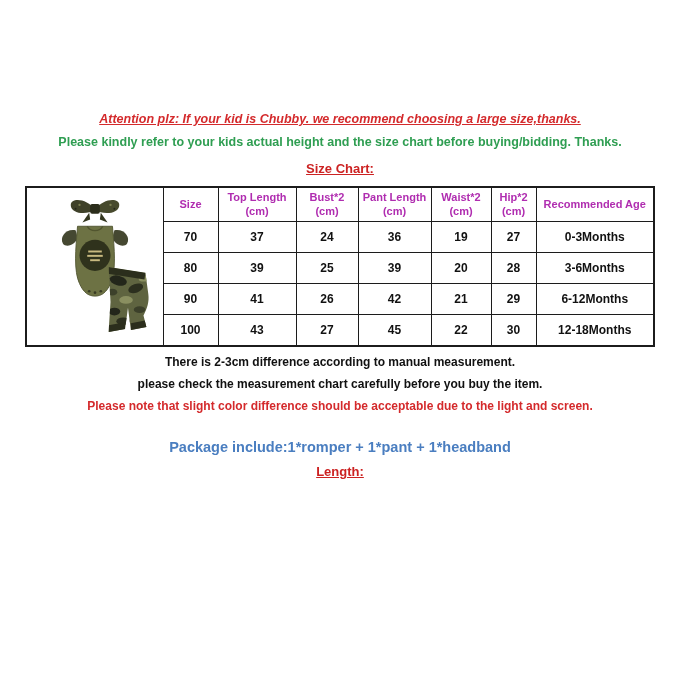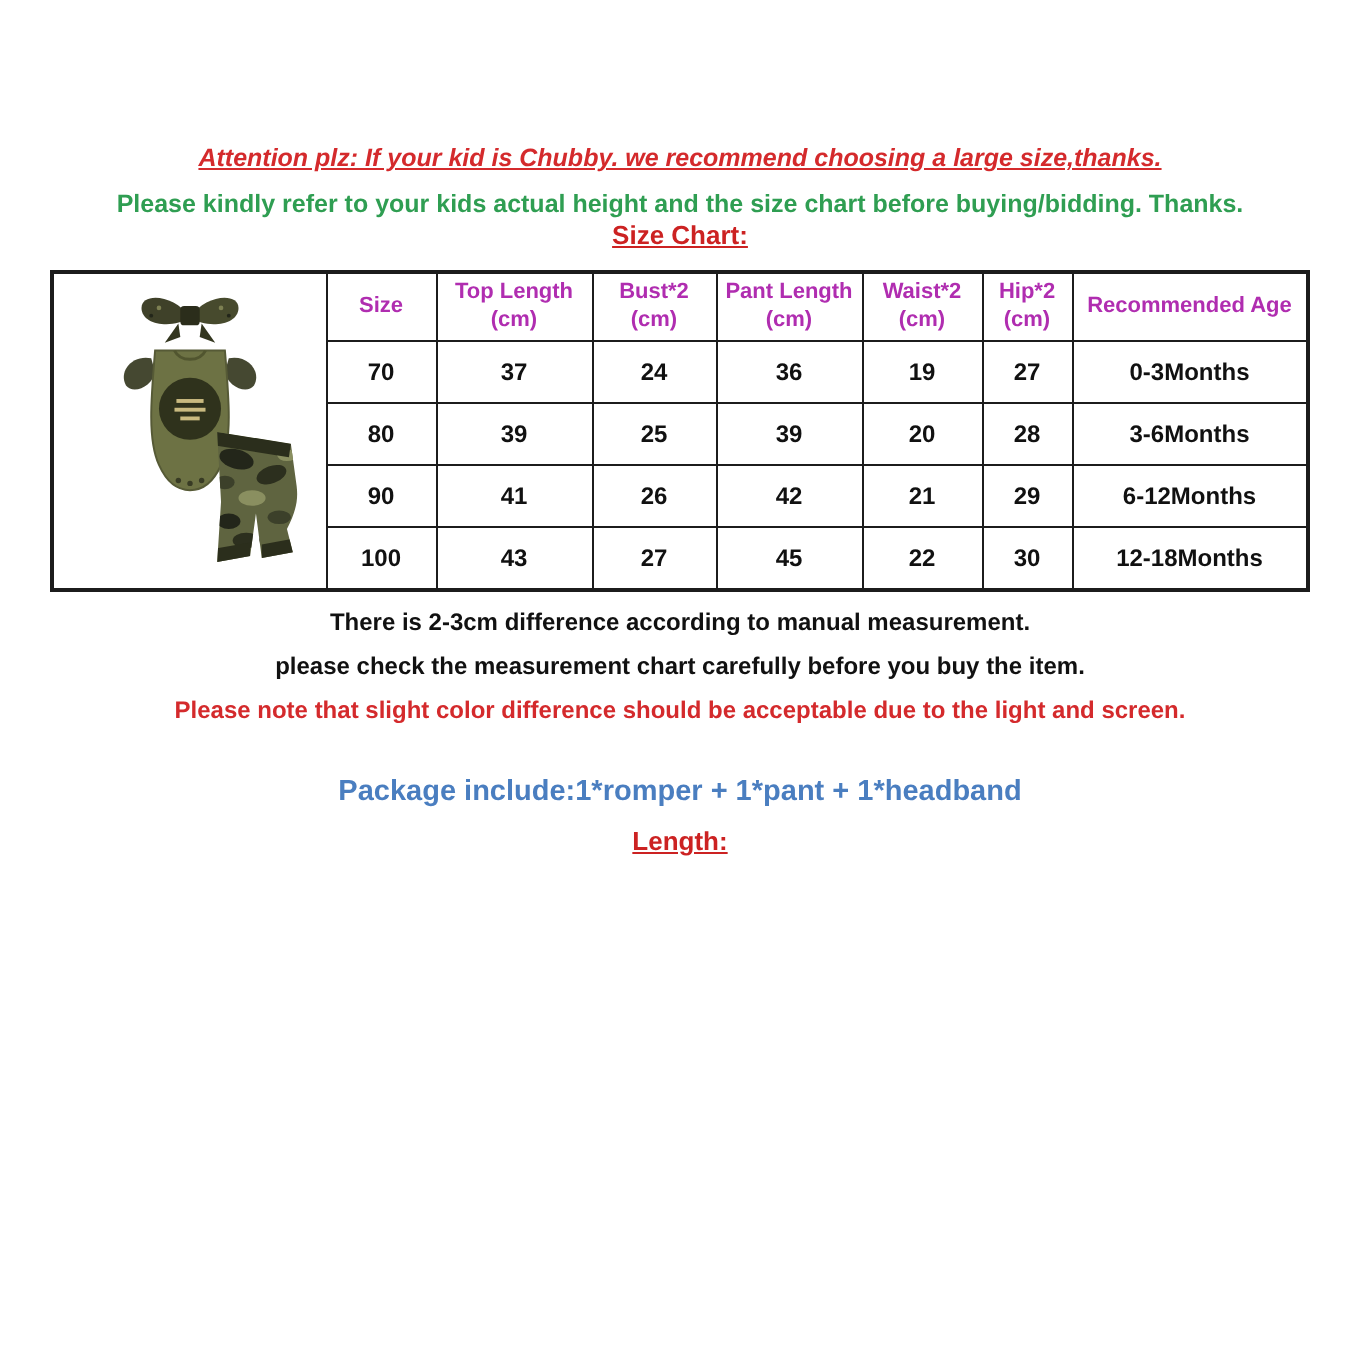--- a/index.html
+++ b/index.html
@@ -3,29 +3,29 @@
 <meta charset="utf-8">
 <style>
   html,body { margin:0; padding:0; background:#fff; }
   .page {
     position:relative;
     width:680px; height:680px;
     margin:0 auto;
     background:#ffffff;
     font-family:"Liberation Sans", sans-serif;
     box-sizing:border-box;
-    padding-top:72px;
+    padding-top:112px;
     overflow:hidden;
   }
   .line { text-align:center; font-weight:bold; line-height:1.2; }
   .attention {
     color:#d42a2c; font-size:12.5px; font-style:italic;
     text-decoration:underline; margin-bottom:8px;
   }
-  .refer { color:#2f9e52; font-size:12.5px; }
+  .refer { color:#2f9e52; font-size:12.5px; margin-bottom:11px; }
   .chart-title {
     color:#cc2222; font-size:13px; text-decoration:underline; margin-bottom:9px;
   }
   table.size-table {
     border-collapse:collapse; table-layout:fixed;
     width:628px; margin:8px auto;
     border:2px solid #1c1c1c;
   }
   .size-table th, .size-table td {
     border:1px solid #1c1c1c; text-align:center; vertical-align:middle; padding:0;

